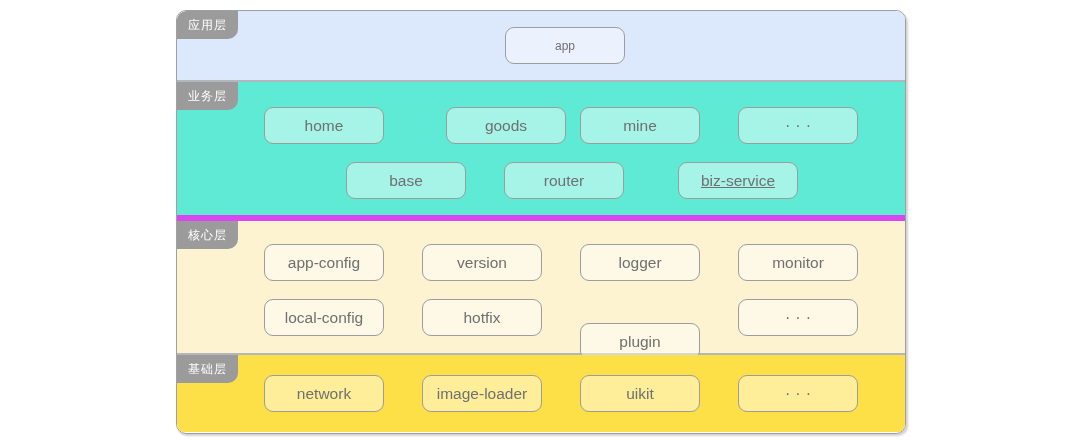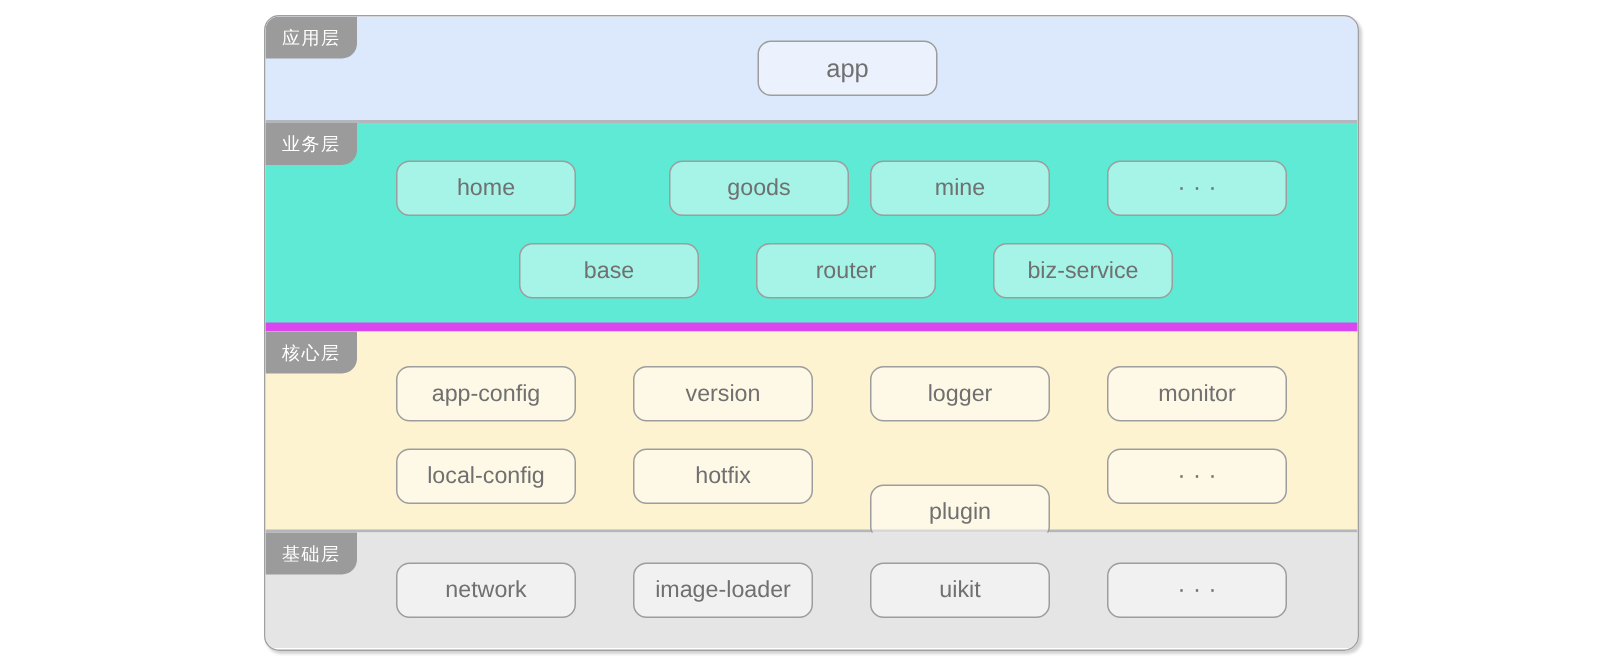--- a/index.html
+++ b/index.html
@@ -29,21 +29,21 @@
     box-shadow: 1.5px 2px 2px rgba(0,0,0,0.18);
   }
   .layer {
     position: relative;
     width: 100%;
     box-sizing: border-box;
   }
   .layer-application { height: 71px; background: #dce8fb; border-bottom: 2px solid #b3b6bb; }
   .layer-business   { height: 139px; background: #5eead4; border-bottom: 6px solid #d946ef; }
   .layer-core       { height: 134px; background: #fdf3d1; border-bottom: 2px solid #b3b6bb; }
-  .layer-foundation { height: 77px;  background: #e5e5e5; padding-left: 24px; }
+  .layer-foundation { height: 77px;  background: #fde047; padding-left: 24px; }
   .tab {
     position: absolute;
     left: 0;
     top: 0;
     width: 61px;
     height: 28px;
     background: #9b9b9b;
     color: #ffffff;
     font-size: 12px;
     letter-spacing: 1px;
@@ -72,32 +72,32 @@
   .dots { letter-spacing: 5px; font-size: 16px; padding-left: 5px; }
 </style>
 </head>
 <body>
 
 <div class="stage">
   <div class="container">
 
     <div class="layer layer-application">
       <div class="tab">应用层</div>
-      <div class="box" style="left:328px; top:16px; font-size:17px;">app</div>
+      <div class="box" style="left:328px; top:16px; font-size:12px;">app</div>
     </div>
 
     <div class="layer layer-business">
       <div class="tab">业务层</div>
       <div class="box" style="left:87px; top:25px;">home</div>
       <div class="box" style="left:245px; top:25px;margin-left:24px;">goods</div>
       <div class="box" style="left:403px; top:25px;">mine</div>
       <div class="box dots" style="left:561px; top:25px;">···</div>
       <div class="box" style="left:169px; top:80px;">base</div>
       <div class="box" style="left:327px; top:80px;">router</div>
-      <div class="box" style="left:485px; top:80px;">biz-service</div>
+      <div class="box" style="left:501px; top:80px;text-decoration:underline;">biz-service</div>
     </div>
 
     <div class="layer layer-core">
       <div class="tab">核心层</div>
       <div class="box" style="left:87px; top:23px;">app-config</div>
       <div class="box" style="left:245px; top:23px;">version</div>
       <div class="box" style="left:403px; top:23px;">logger</div>
       <div class="box" style="left:561px; top:23px;">monitor</div>
       <div class="box" style="left:87px; top:78px;">local-config</div>
       <div class="box" style="left:245px; top:78px;">hotfix</div>

